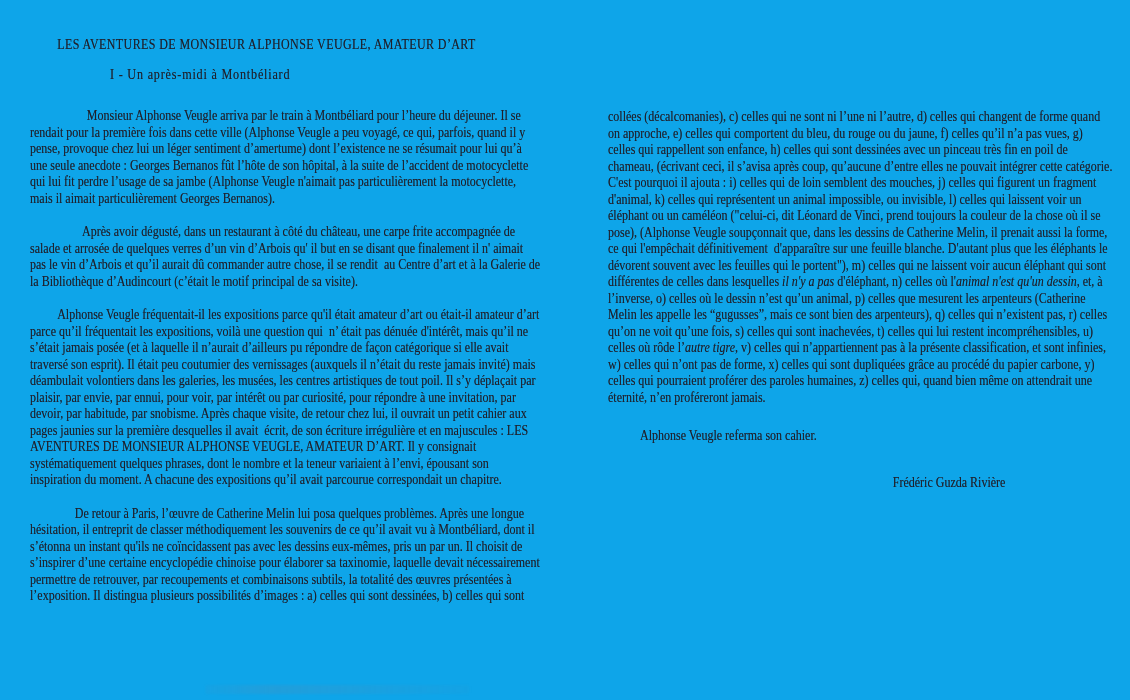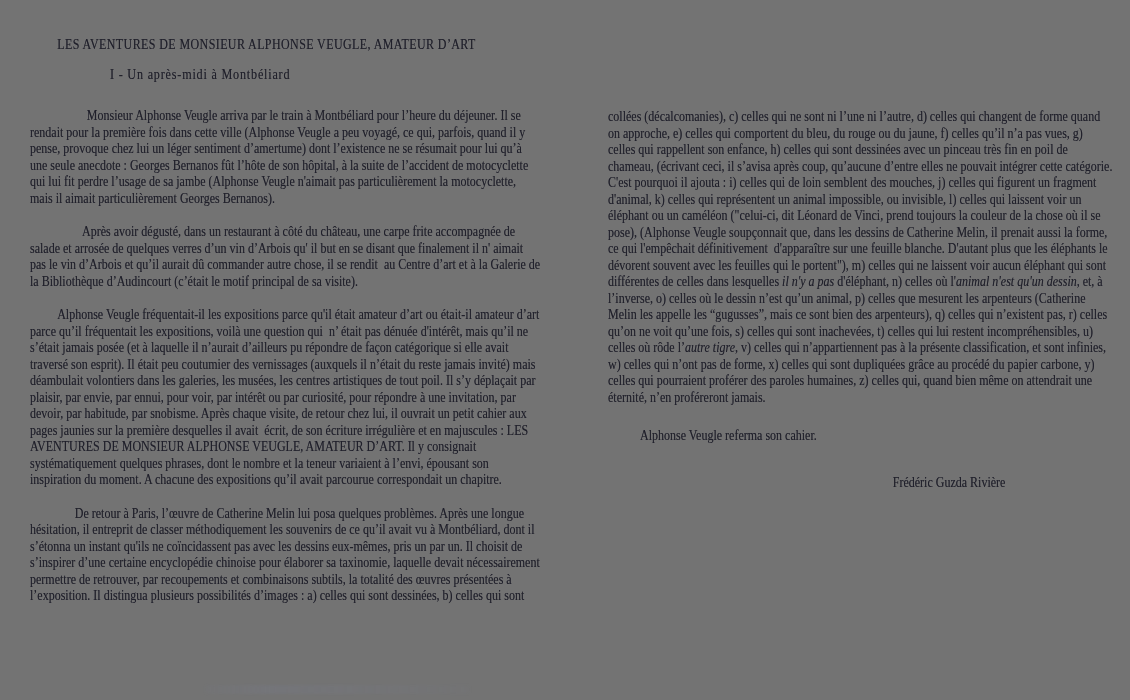--- a/index.html
+++ b/index.html
@@ -4,21 +4,21 @@
 <style>
   * { margin:0; padding:0; box-sizing:border-box; }
   html, body { width:1130px; height:700px; }
   body {
     position:relative;
     overflow:hidden;
     background:#fcfcfa;
     font-family:"Liberation Serif", serif;
     color:#20202b;
   }
-  .page { position:absolute; inset:0; background:#737373; }
+  .page { position:absolute; inset:0; background:#0ea5e9; }
   .col {
     position:absolute;
     transform:scaleX(0.80);
     transform-origin:0 0;
     font-size:15px;
     line-height:16.5px;
     text-align:left;
     text-shadow:0 0 0.6px rgba(30,30,42,0.45);
   }
   .col-left  { left:30px;  top:36px;  width:638px; }

